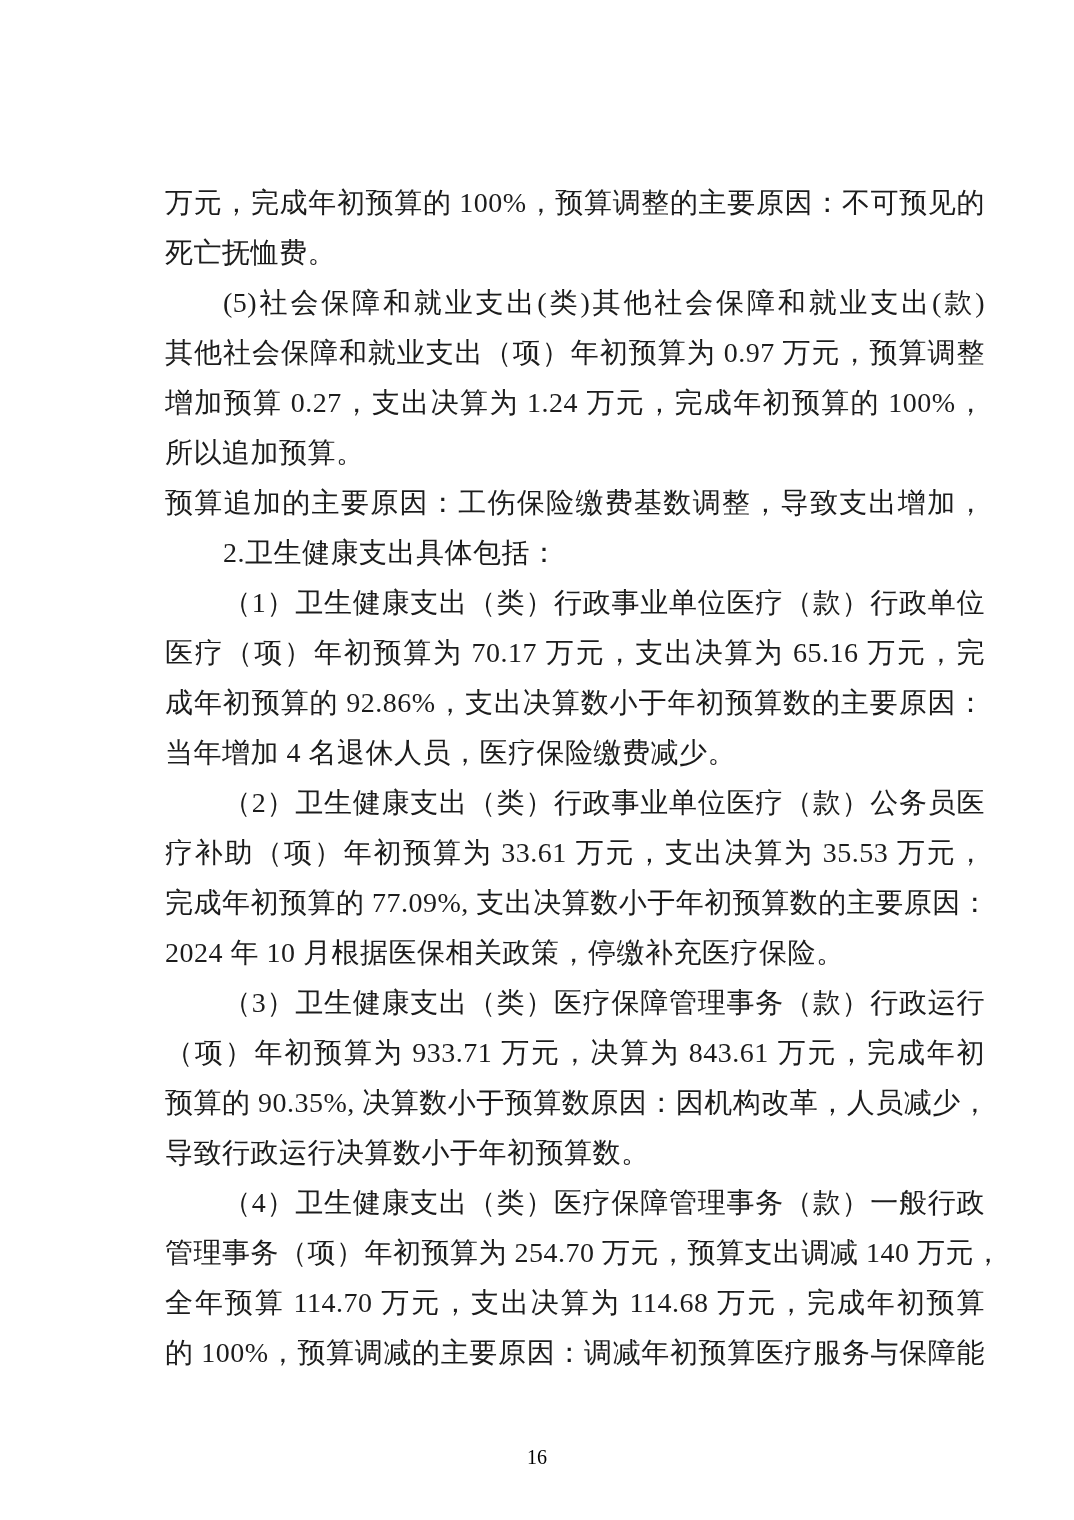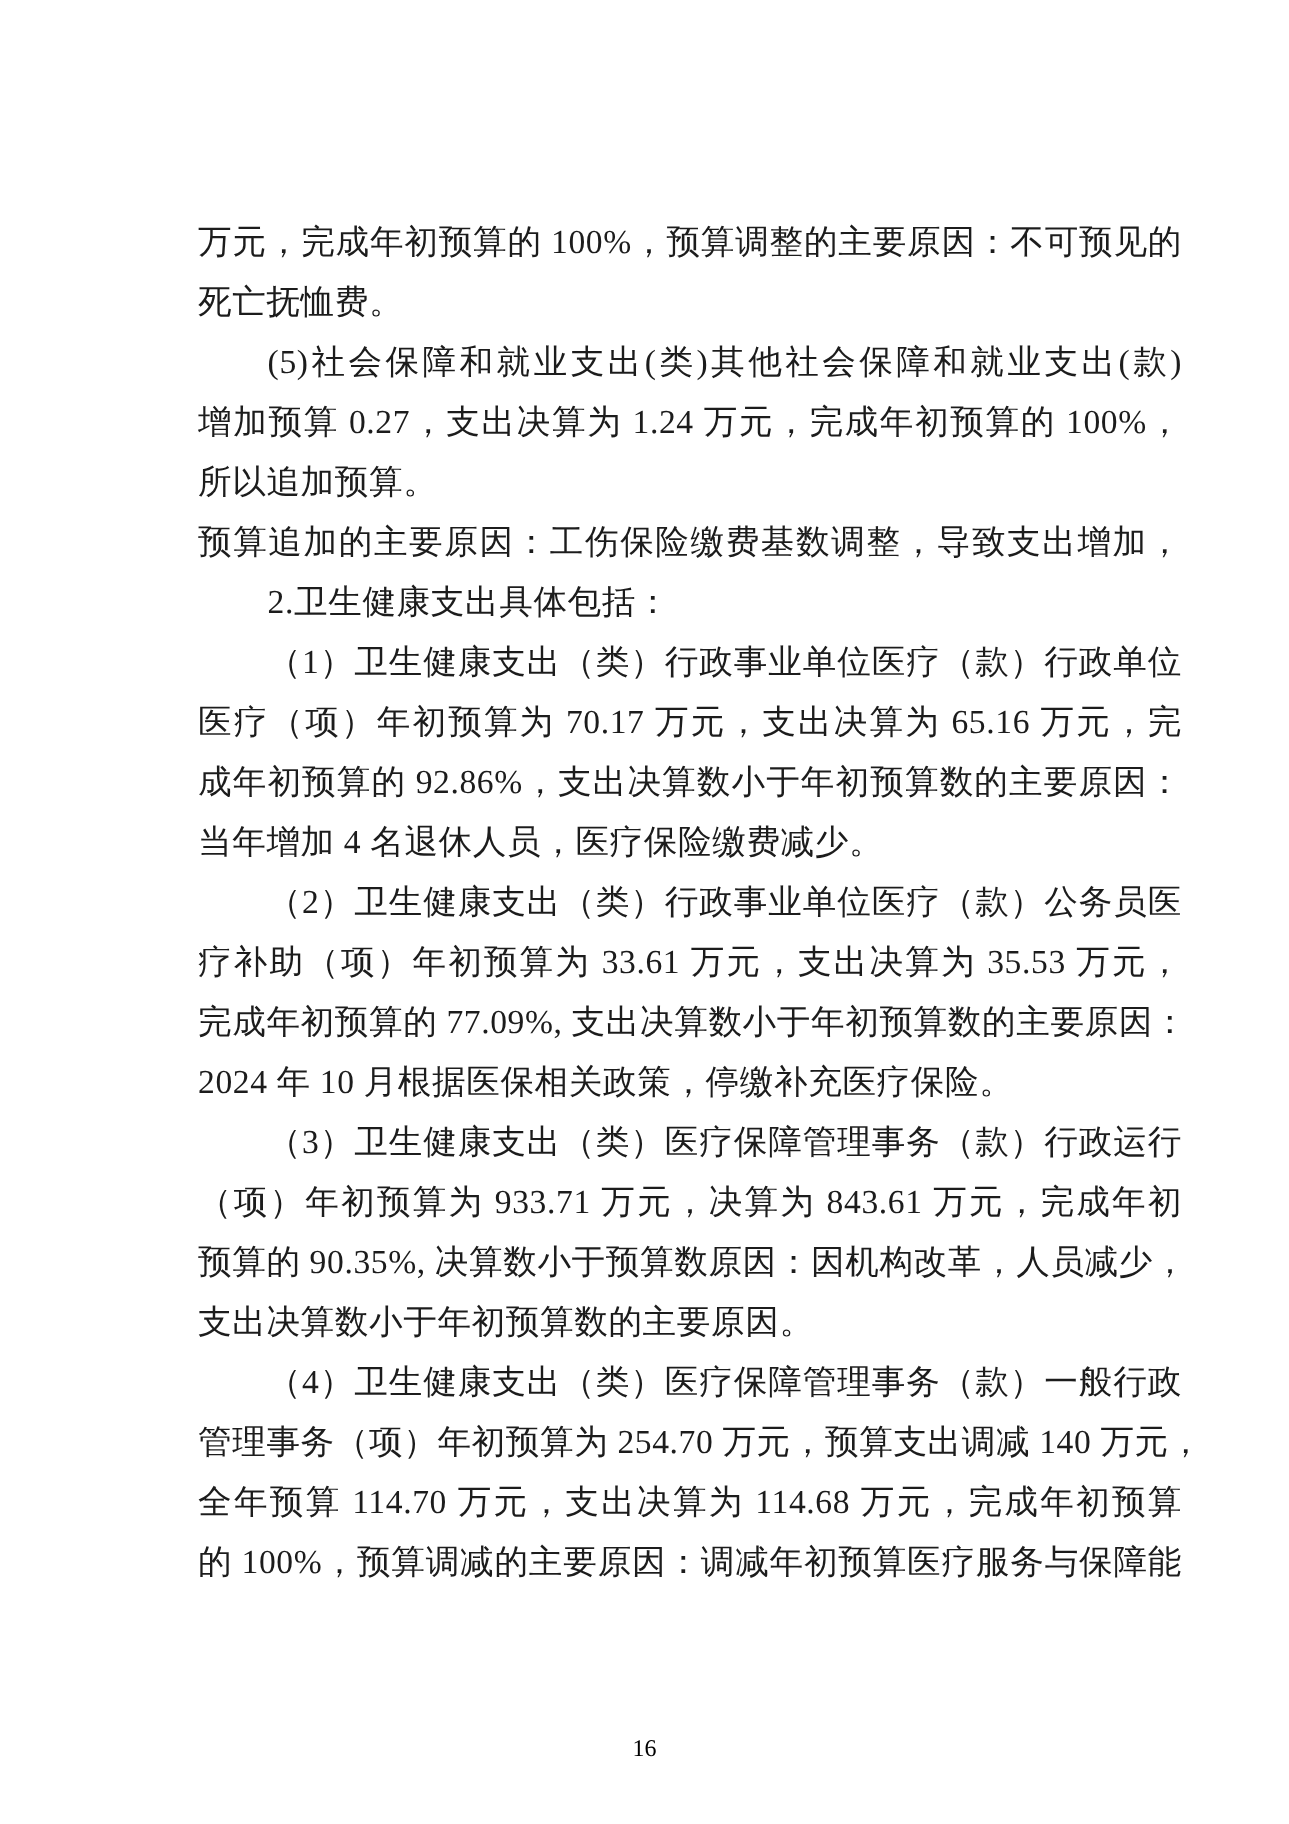--- a/index.html
+++ b/index.html
@@ -52,35 +52,36 @@
   }
 </style>
 </head>
 <body>
 
 <div class="page">
   <div class="content">
     <div class="line">万元，完成年初预算的 100%，预算调整的主要原因：不可预见的</div>
     <div class="line end">死亡抚恤费。</div>
     <div class="line indent">(5)社会保障和就业支出(类)其他社会保障和就业支出(款)</div>
+    <div class="line">其他社会保障和就业支出（项）年初预算为 0.97 万元，预算调整</div>
     <div class="line">增加预算 0.27，支出决算为 1.24 万元，完成年初预算的 100%，</div>
     <div class="line end">所以追加预算。</div>
     <div class="line">预算追加的主要原因：工伤保险缴费基数调整，导致支出增加，</div>
     <div class="line end indent">2.卫生健康支出具体包括：</div>
     <div class="line indent">（1）卫生健康支出（类）行政事业单位医疗（款）行政单位</div>
     <div class="line">医疗（项）年初预算为 70.17 万元，支出决算为 65.16 万元，完</div>
     <div class="line">成年初预算的 92.86%，支出决算数小于年初预算数的主要原因：</div>
     <div class="line end">当年增加 4 名退休人员，医疗保险缴费减少。</div>
     <div class="line indent">（2）卫生健康支出（类）行政事业单位医疗（款）公务员医</div>
     <div class="line">疗补助（项）年初预算为 33.61 万元，支出决算为 35.53 万元，</div>
     <div class="line">完成年初预算的 77.09%, 支出决算数小于年初预算数的主要原因：</div>
     <div class="line end">2024 年 10 月根据医保相关政策，停缴补充医疗保险。</div>
     <div class="line indent">（3）卫生健康支出（类）医疗保障管理事务（款）行政运行</div>
     <div class="line">（项）年初预算为 933.71 万元，决算为 843.61 万元，完成年初</div>
     <div class="line">预算的 90.35%, 决算数小于预算数原因：因机构改革，人员减少，</div>
-    <div class="line end">支出决算数小于年初预算数的主要原因。</div>
+    <div class="line end">导致行政运行决算数小于年初预算数。</div>
     <div class="line indent">（4）卫生健康支出（类）医疗保障管理事务（款）一般行政</div>
     <div class="line">管理事务（项）年初预算为 254.70 万元，预算支出调减 140 万元，</div>
     <div class="line">全年预算 114.70 万元，支出决算为 114.68 万元，完成年初预算</div>
     <div class="line">的 100%，预算调减的主要原因：调减年初预算医疗服务与保障能</div>
   </div>
   <div class="page-number">16</div>
 </div>
 
 </body></html>

